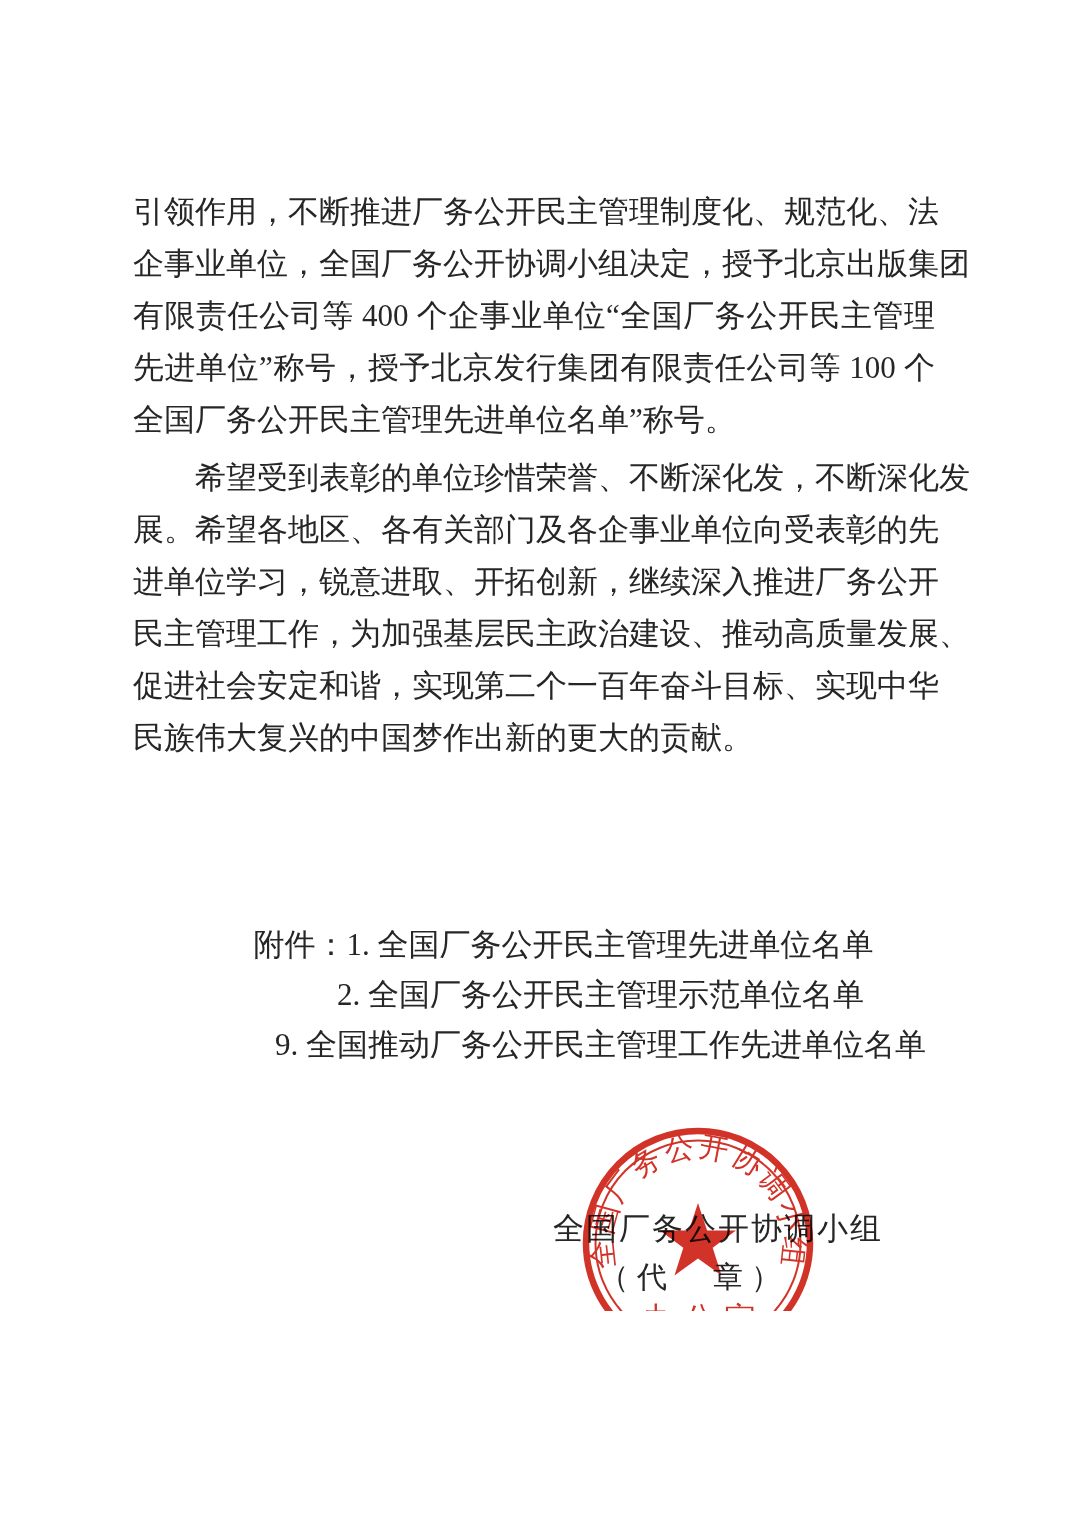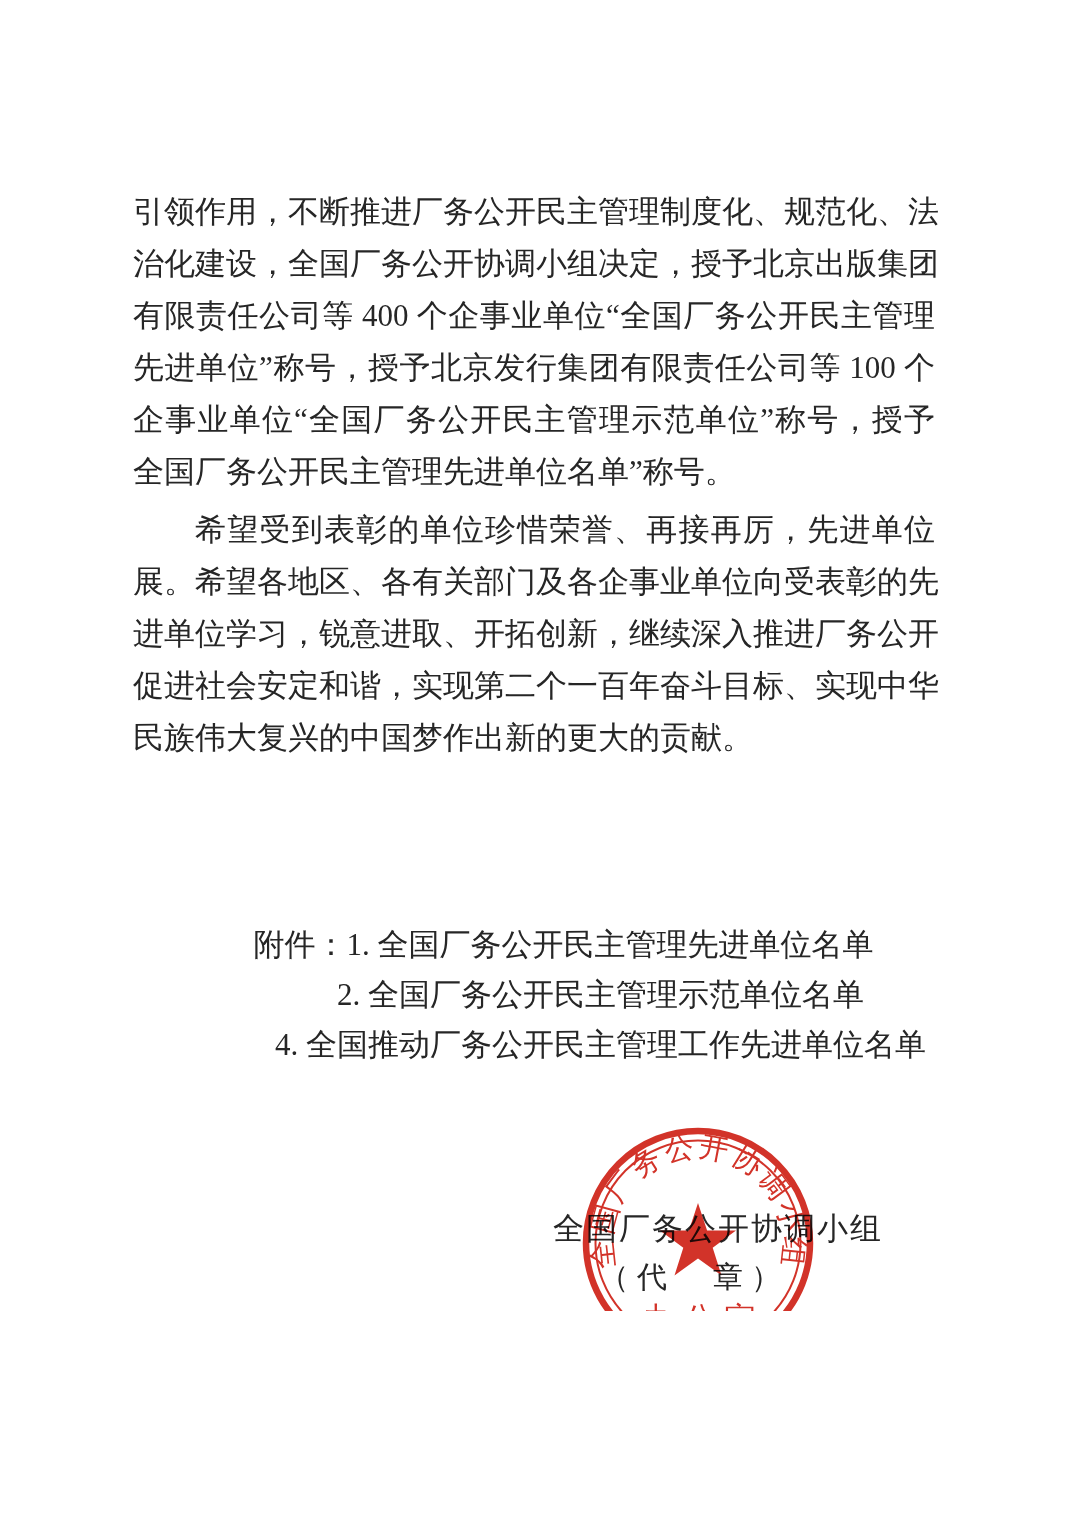--- a/index.html
+++ b/index.html
@@ -64,38 +64,38 @@
     white-space:nowrap;
   }
 </style>
 </head>
 <body>
 
 <div class="page">
 
   <div class="body-text">
     <div class="line">引领作用，不断推进厂务公开民主管理制度化、规范化、法</div>
-    <div class="line">治化建设，全国厂务公开协调小组决定，授予北京出版集团</div>
+    <div class="line">企事业单位，全国厂务公开协调小组决定，授予北京出版集团</div>
     <div class="line">有限责任公司等 400 个企事业单位“全国厂务公开民主管理</div>
     <div class="line">先进单位”称号，授予北京发行集团有限责任公司等 100 个</div>
-    <div class="line">企事业单位“全国厂务公开民主管理示范单位”称号，授予</div>
     <div class="line end">全国厂务公开民主管理先进单位名单”称号。</div>
-    <div class="line indent gap">希望受到表彰的单位珍惜荣誉、再接再厉，先进单位</div>
+    <div class="line indent gap">希望受到表彰的单位珍惜荣誉、不断深化发，不断深化发</div>
     <div class="line">展。希望各地区、各有关部门及各企事业单位向受表彰的先</div>
     <div class="line">进单位学习，锐意进取、开拓创新，继续深入推进厂务公开</div>
+    <div class="line">民主管理工作，为加强基层民主政治建设、推动高质量发展、</div>
     <div class="line">促进社会安定和谐，实现第二个一百年奋斗目标、实现中华</div>
     <div class="line end">民族伟大复兴的中国梦作出新的更大的贡献。</div>
   </div>
 
   <div class="attachments">
     <div class="att-line">
       <span>附件：</span><span>1. 全国厂务公开民主管理先进单位名单</span>
     </div>
     <div class="att-line att-rest">2. 全国厂务公开民主管理示范单位名单</div>
-    <div class="att-line att-rest">4. 全国推动厂务公开民主管理工作先进单位名单</div>
+    <div class="att-line att-rest">9. 全国推动厂务公开民主管理工作先进单位名单</div>
   </div>
 
   <div class="sig-org">全国厂务公开协调小组</div>
   <div class="sig-note">（代　章）</div>
   <div class="sig-date">2020 年 12 月 1 日</div>
 
   <div class="seal">
     <svg width="260" height="260" viewBox="0 0 260 260">
       <defs>
         <path id="arcPath" d="M 47.8 155.1 A 86 86 0 1 1 212.2 155.1" fill="none"></path>

